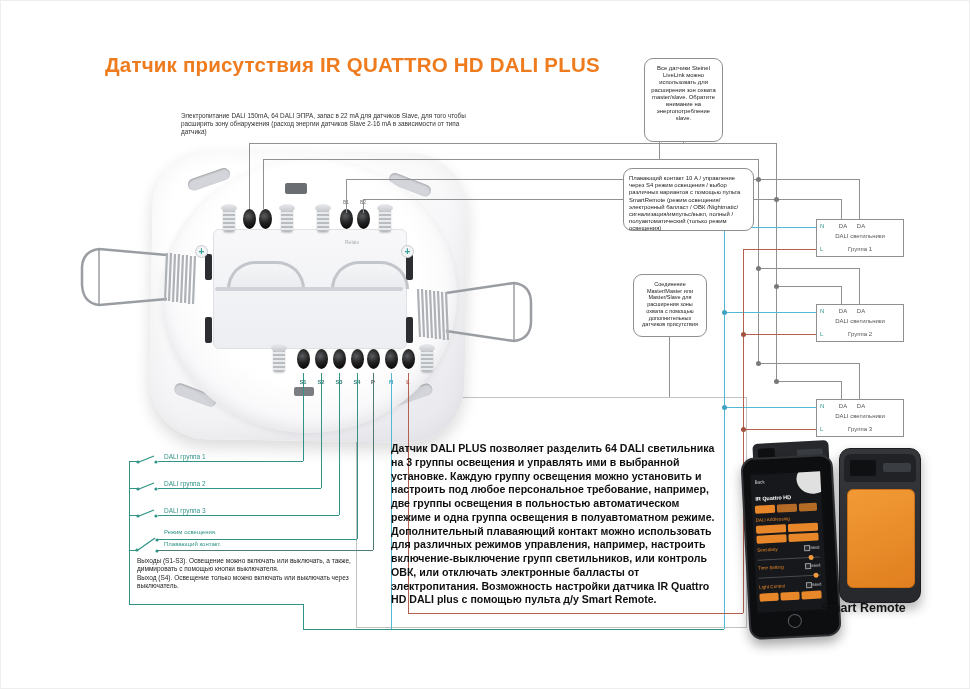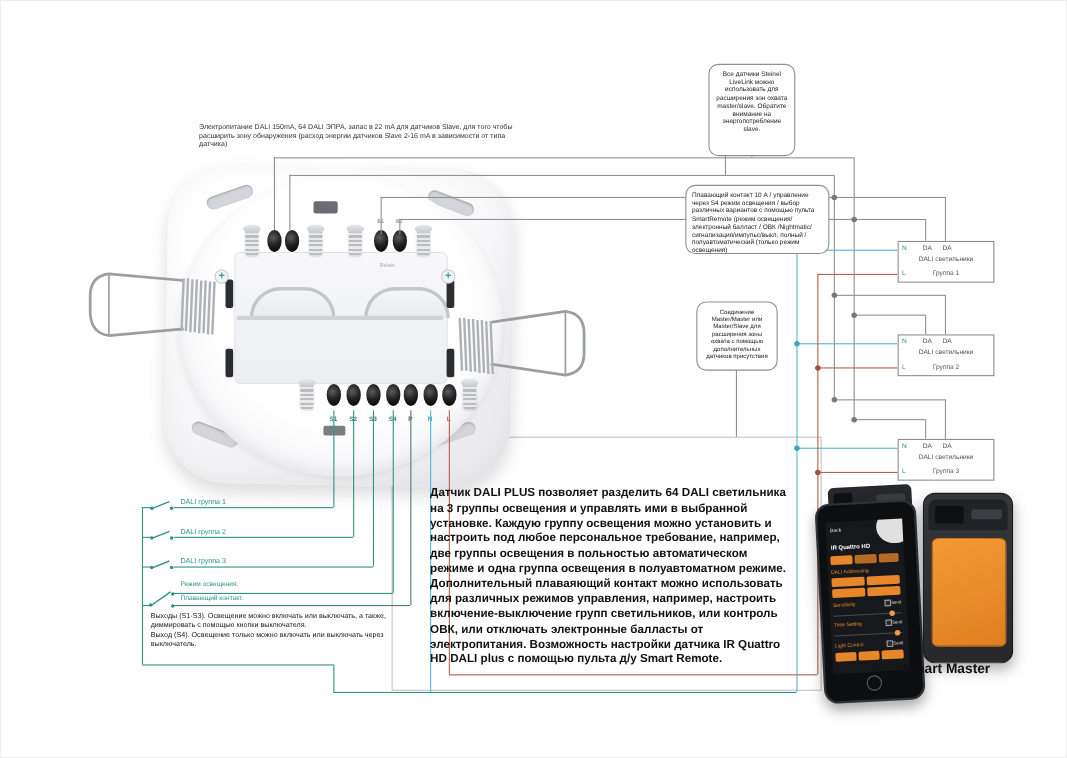--- a/index.html
+++ b/index.html
@@ -234,20 +234,21 @@
       <div class="dot k" style="left: 757px; top: 267px;"></div>
       <div class="dot k" style="left: 775px; top: 285px;"></div>
       <div class="dot k" style="left: 757px; top: 362px;"></div>
       <div class="dot k" style="left: 775px; top: 380px;"></div>
       <div class="dot b" style="left: 723px; top: 311px;"></div>
       <div class="dot b" style="left: 723px; top: 406px;"></div>
       <div class="dot r" style="left: 742px; top: 333px;"></div>
       <div class="dot r" style="left: 742px; top: 428px;"></div>
     </div>
 
+  <div class="title">Датчик присутствия IR QUATTRO HD DALI PLUS</div>
   <div class="tinynote" style="left:180px;top:111px;width:285px;">Электропитание DALI 150mA, 64 DALI ЭПРА, запас в 22 mA для датчиков Slave, для того чтобы расширить зону обнаружения (расход энергии датчиков Slave 2-16 mA в зависимости от типа датчика)</div>
 
   <div class="note-box center" style="left:643px;top:57px;width:79px;height:84px;">Все датчики Steinel LiveLink можно использовать для расширения зон охвата master/slave. Обратите внимание на энергопотребление slave.</div>
   <div class="note-box" style="left:622px;top:167px;width:131px;height:63px;">Плавающий контакт 10 А / управление через S4 режим освещения / выбор различных вариантов с помощью пульта SmartRemote (режим освещения/электронный балласт / ОВК /Nightmatic/сигнализация/импульс/выкл, полный / полуавтоматический (только режим освещения)</div>
   <div class="note-box center" style="left:632px;top:273px;width:74px;height:63px;font-size:5.5px;">Соединение Master/Master или Master/Slave для расширения зоны охвата с помощью дополнительных датчиков присутствия</div>
 
   <div class="group-box" style="left:815px;top:218px;">
     <span class="gn">N</span>
     <span class="da1">DA</span>
     <span class="da2">DA</span>
@@ -342,15 +343,15 @@
     </div>
     <div class="homebtn"></div>
   </div>
   <div class="remote">
     <div class="rtop">
       <div class="rwin"></div>
       <div class="rlogo"></div>
     </div>
     <div class="rpanel"></div>
   </div>
-  <div class="srlabel">Smart Master</div>
+  <div class="srlabel">Smart Remote</div>
 
 </div>
 
 </body></html>

